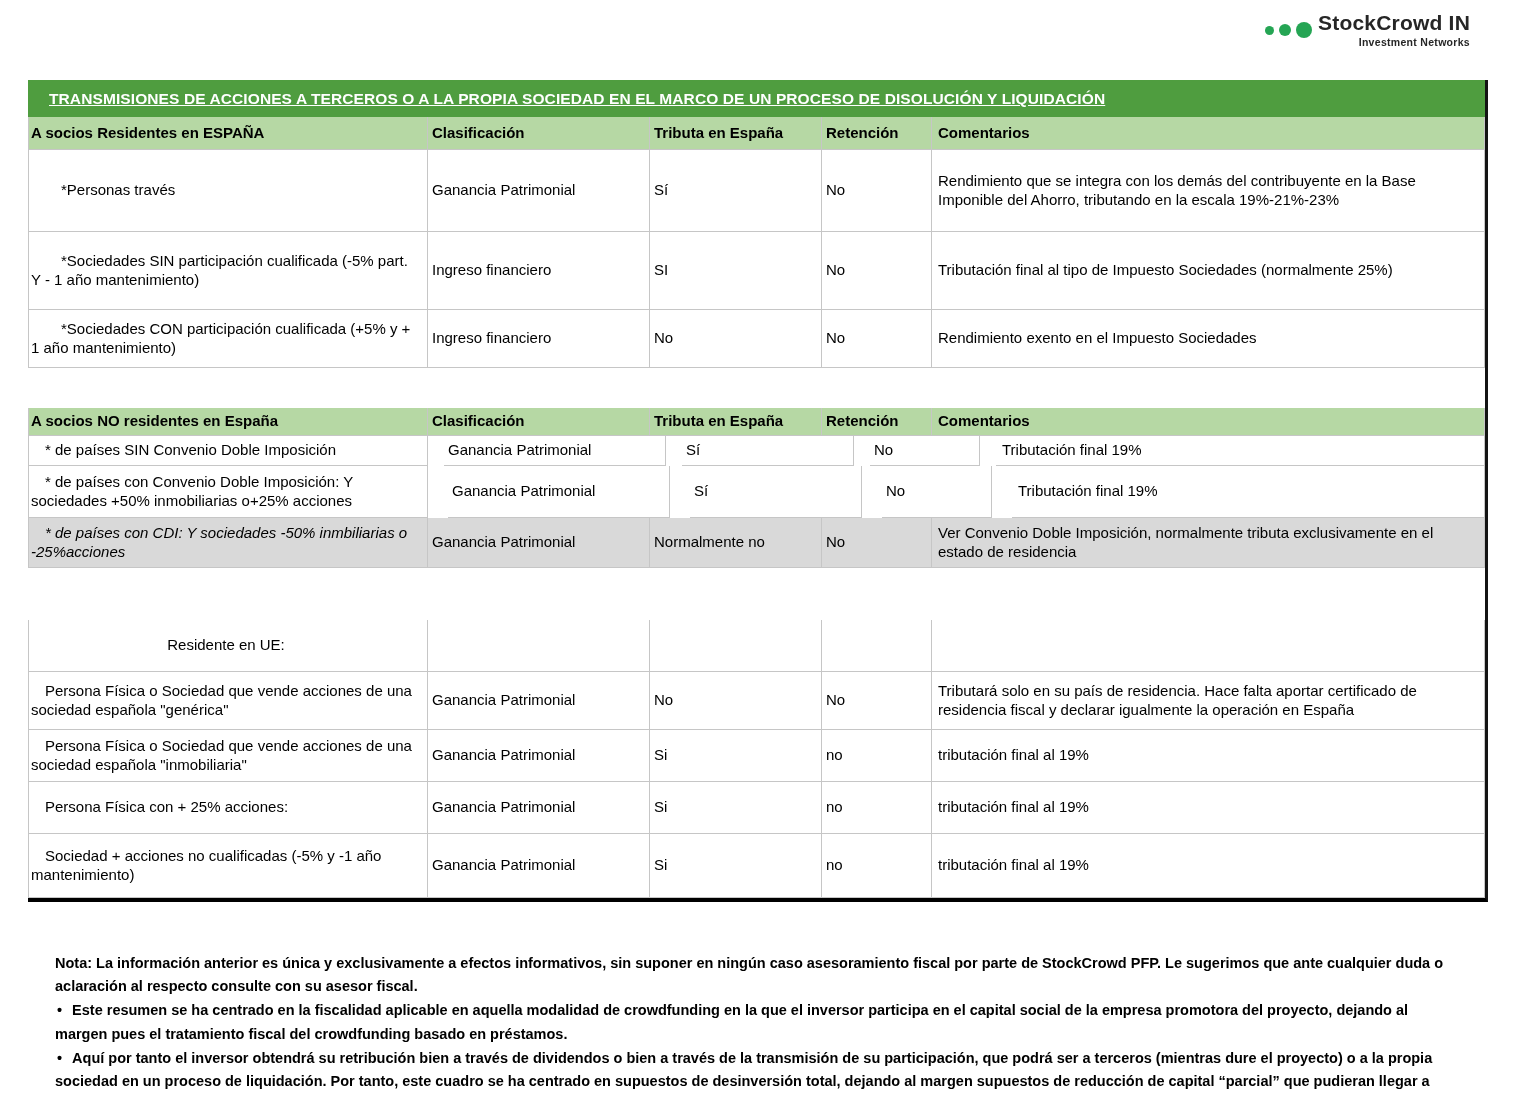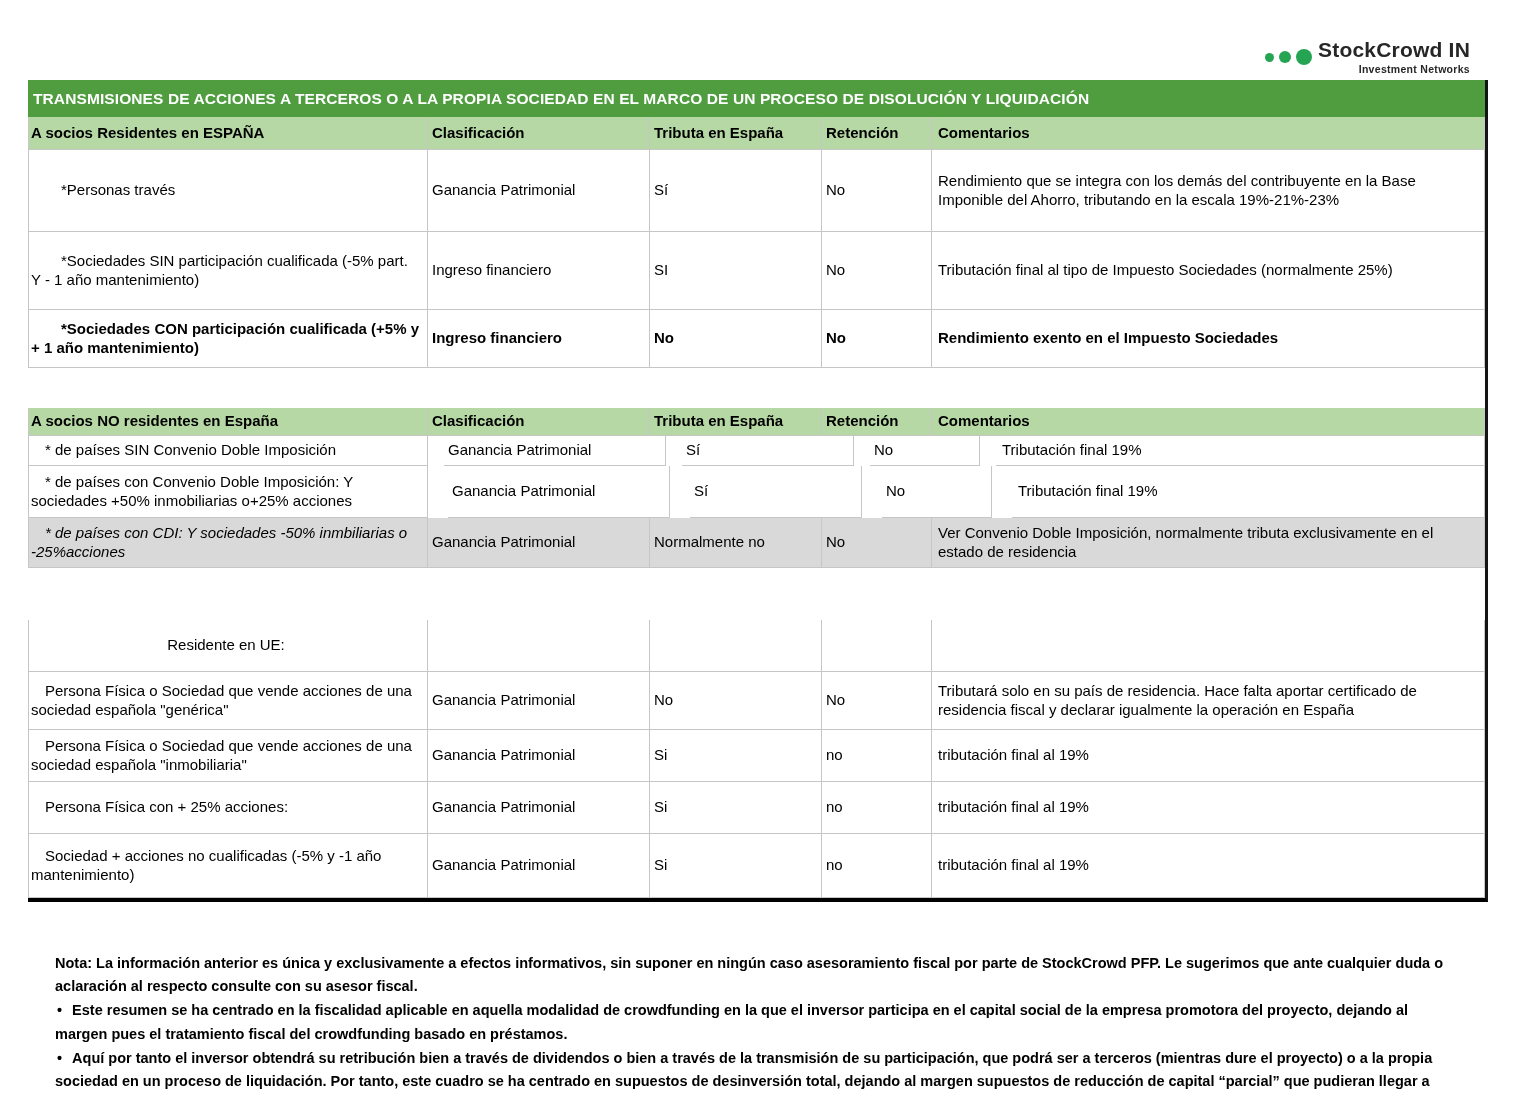--- a/index.html
+++ b/index.html
@@ -1,32 +1,32 @@
 <!DOCTYPE html>
 <html><head>
 <meta charset="utf-8">
 <style>
   html,body{margin:0;padding:0;background:#fff;}
   body{width:1516px;height:1097px;position:relative;font-family:"Liberation Sans",sans-serif;color:#000;}
   .page{position:absolute;inset:0;background:#fff;overflow:hidden;}
 
   
-  .logo{position:absolute;top:39px;right:46px;display:flex;align-items:center;gap:6px;}
+  .logo{position:absolute;top:12px;right:46px;display:flex;align-items:center;gap:6px;}
   .dots{display:flex;align-items:center;gap:5px;}
   .dots i{border-radius:50%;background:#25a554;display:block;}
   .dots .d1{width:9px;height:9px;}
   .dots .d2{width:12px;height:12px;}
   .dots .d3{width:16px;height:16px;}
   .brandcol{display:flex;flex-direction:column;align-items:flex-end;}
   .brand{font-size:21px;font-weight:bold;color:#262626;letter-spacing:.2px;line-height:1.05;}
   .tagline{font-size:10.5px;font-weight:bold;color:#262626;letter-spacing:.3px;margin-top:2px;padding-left:11px;}
 
   
   .xtable{position:absolute;left:28px;top:80px;width:1460px;border-right:3px solid #141414;border-bottom:4px solid #000;box-sizing:border-box;background:#fff;}
-  .titlebar{height:37px;background:#4f9d3f;color:#fff;font-weight:bold;font-size:15.5px;display:grid;align-content:center;padding-left:5px;letter-spacing:.1px;}
+  .titlebar{height:37px;background:#4f9d3f;color:#fff;font-weight:bold;font-size:15.5px;display:grid;align-content:center;padding-left:21px;letter-spacing:.1px;text-decoration:underline;}
   .trow{display:grid;grid-template-columns:400px 222px 172px 110px 1fr;}
   .tcell{display:grid;align-content:center;box-sizing:border-box;border-right:1px solid #c6c6c6;border-bottom:1px solid #c6c6c6;font-size:15px;line-height:1.26;padding:2px 6px 2px 4px;overflow:hidden;}
   .tcell.c0{border-left:1px solid #c6c6c6;padding-left:2px;}
   .tcell.c4{padding-left:6px;}
   .hcell{background:#b6d8a4;font-weight:bold;}
   .grey .tcell{background:#d9d9d9;}
   .gap{background:#fff;}
 
   
   .notes{position:absolute;left:55px;top:952px;width:1400px;font-size:14.5px;font-weight:bold;line-height:1.6;}
@@ -67,21 +67,21 @@
           <div class="tcell c3">No</div>
           <div class="tcell c4">Rendimiento que se integra con los demás del contribuyente en la Base Imponible del Ahorro, tributando en la escala 19%-21%-23%</div>
         </div>
         <div class="trow" style="height: 78px;">
           <div class="tcell c0" style="text-indent: 30px;">*Sociedades SIN participación cualificada (-5% part. Y - 1 año mantenimiento)</div>
           <div class="tcell c1">Ingreso financiero</div>
           <div class="tcell c2">SI</div>
           <div class="tcell c3">No</div>
           <div class="tcell c4">Tributación final al tipo de Impuesto Sociedades (normalmente 25%)</div>
         </div>
-        <div class="trow" style="height: 58px; font-weight: bold;">
+        <div class="trow" style="height: 58px;">
           <div class="tcell c0" style="text-indent: 30px;">*Sociedades CON participación cualificada (+5% y + 1 año mantenimiento)</div>
           <div class="tcell c1">Ingreso financiero</div>
           <div class="tcell c2">No</div>
           <div class="tcell c3">No</div>
           <div class="tcell c4">Rendimiento exento en el Impuesto Sociedades</div>
         </div>
         <div class="gap" style="height: 40px;"></div>
         <div class="trow" style="height: 28px;">
           <div class="tcell c0 hcell">A socios NO residentes en España</div>
           <div class="tcell c1 hcell">Clasificación</div>

